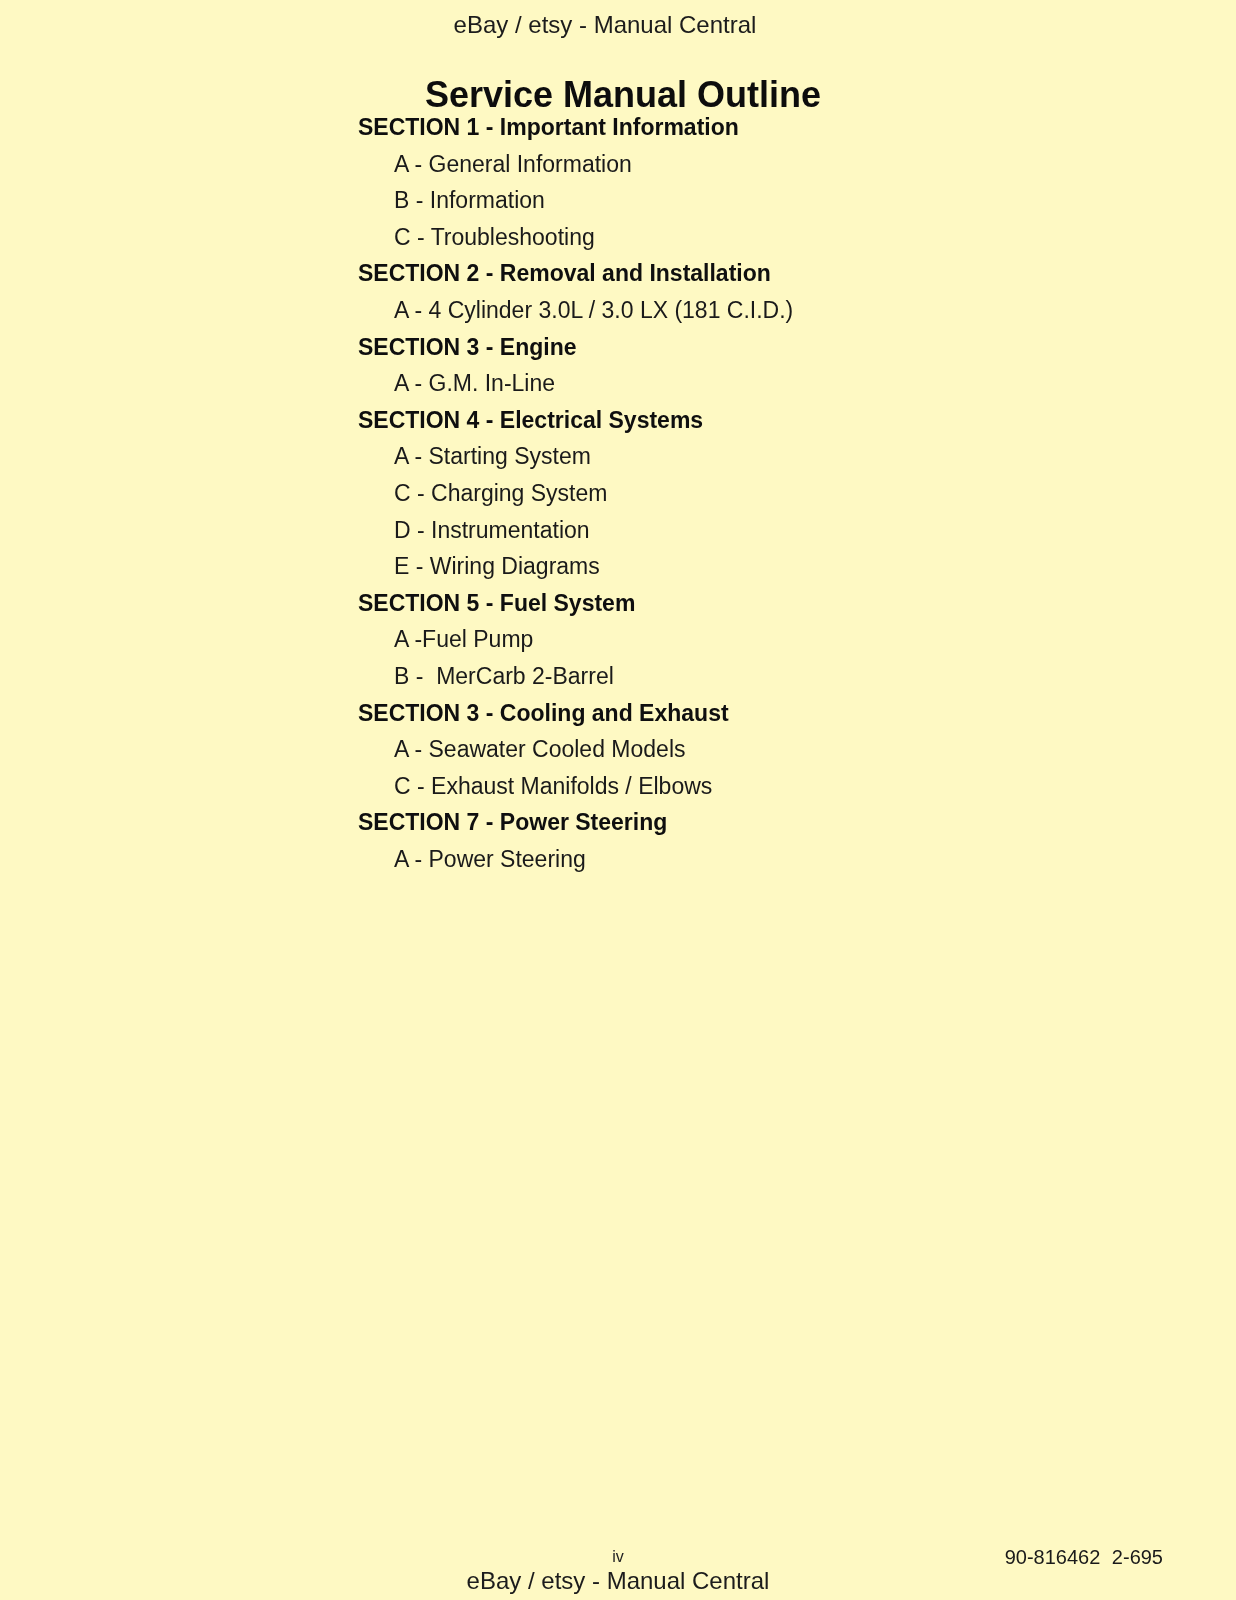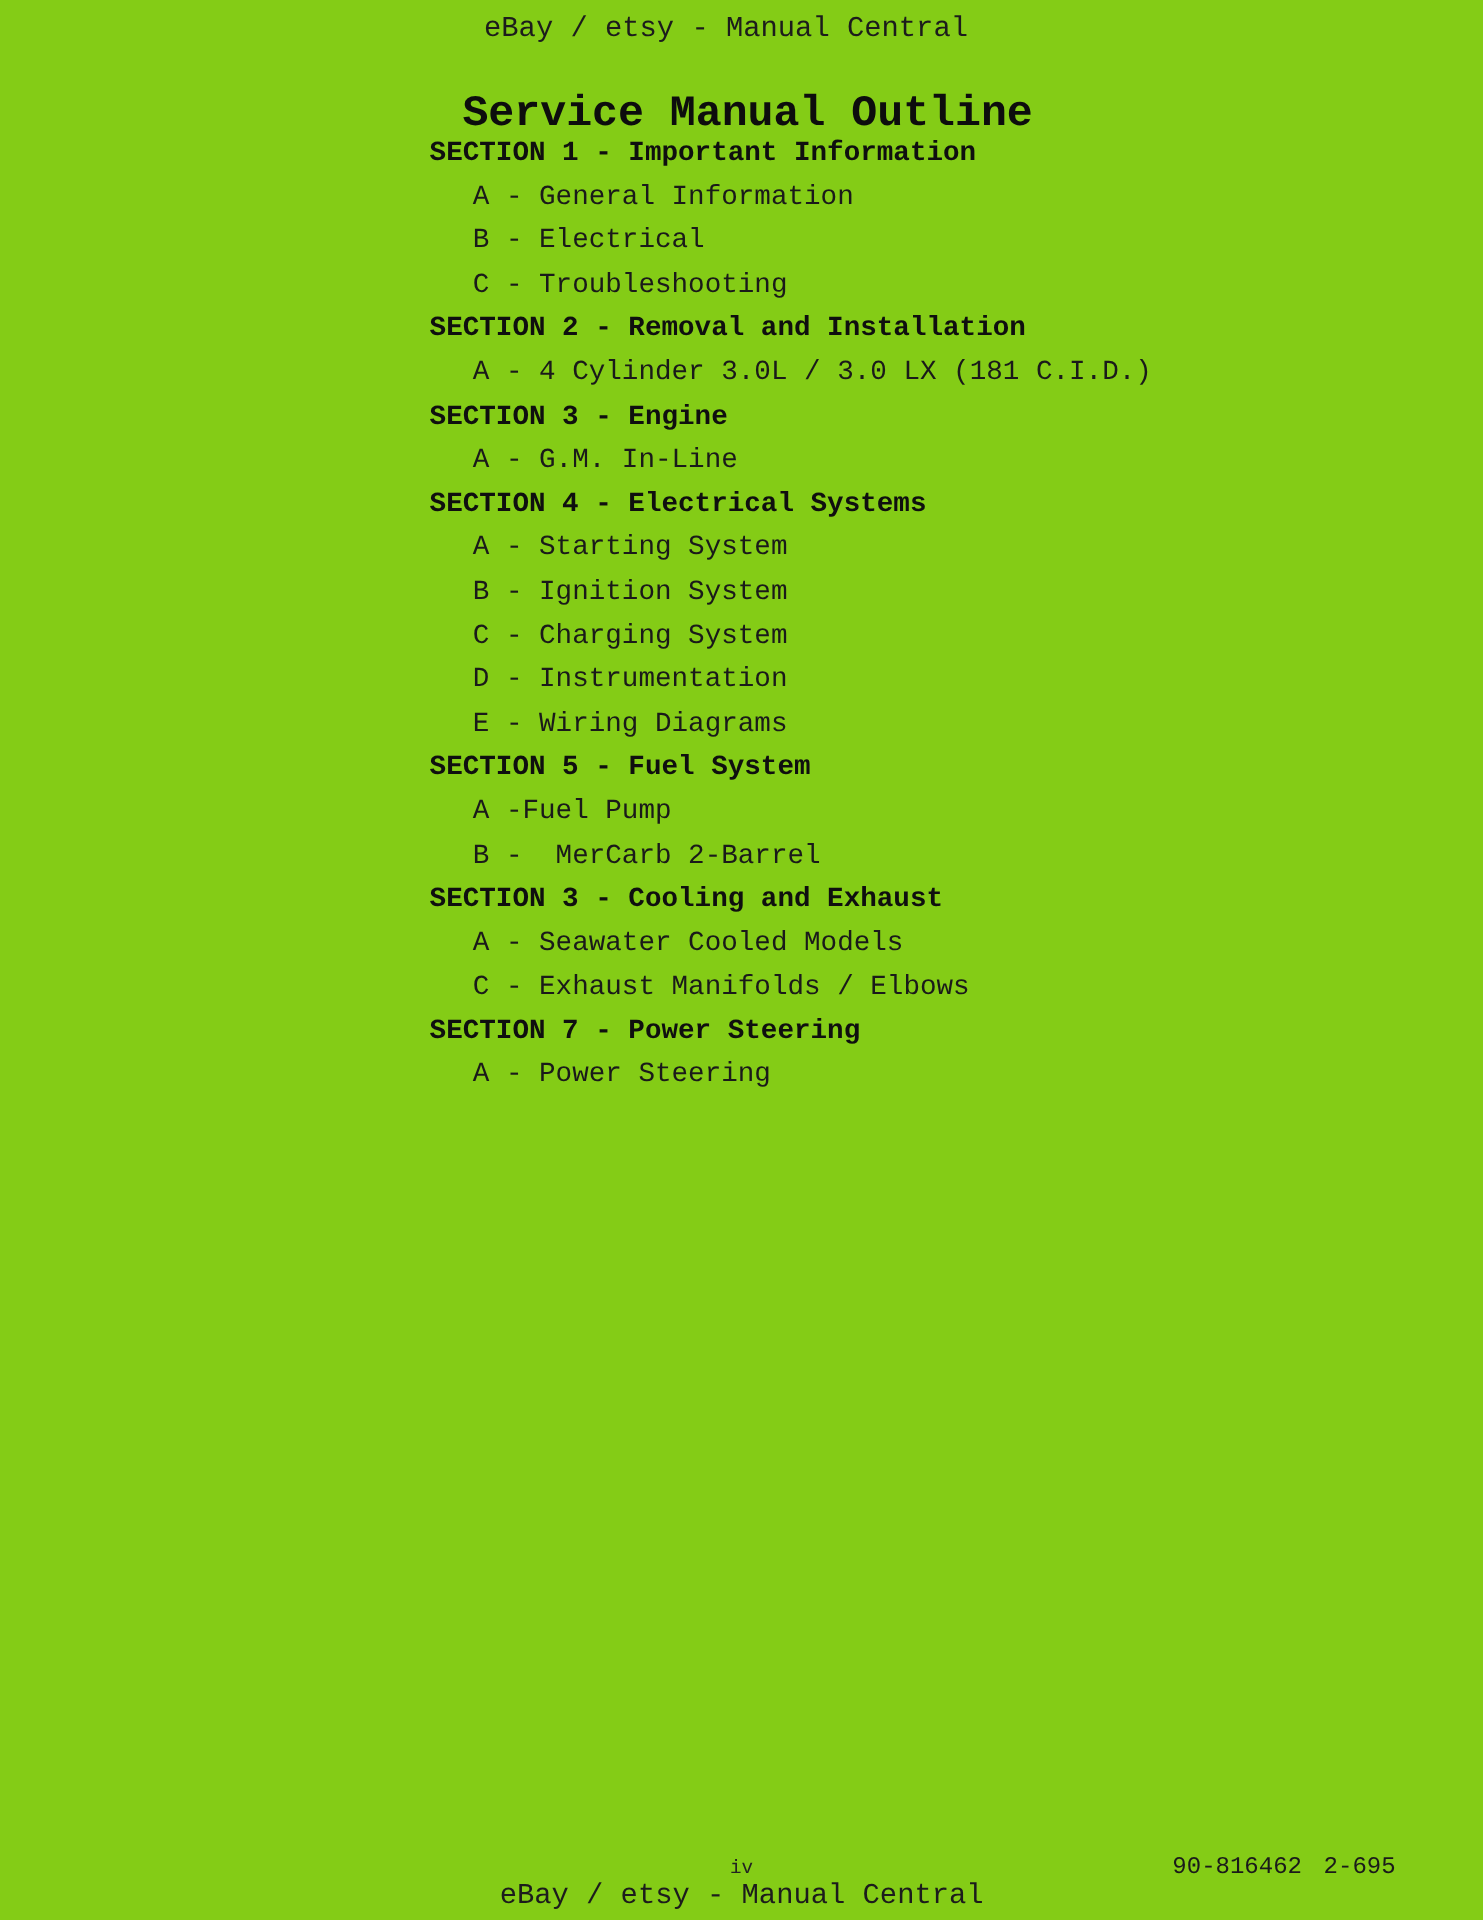--- a/index.html
+++ b/index.html
@@ -4,22 +4,22 @@
 <style>
   html, body {
     margin: 0;
     padding: 0;
     background: #ffffff;
   }
   .page {
     position: relative;
     width: 1236px;
     height: 1600px;
-    background: #84cc16;
-    font-family: Liberation Mono, monospace;
+    background: #fef9c3;
+    font-family: Liberation Sans, sans-serif;
     color: #141414;
     overflow: hidden;
   }
   .header-top {
     position: absolute;
     top: 10px;
     left: 0;
     width: 100%;
     box-sizing: border-box;
     padding-right: 26px;
@@ -94,29 +94,28 @@
 
 <div class="page">
 
   <div class="header-top">eBay / etsy - Manual Central</div>
 
   <h1 class="title">Service Manual Outline</h1>
 
   <div class="outline" id="outline">
       <div class="section-heading">SECTION 1 - Important Information</div>
       <div class="outline-item">A - General Information</div>
-      <div class="outline-item">B - Electrical</div>
+      <div class="outline-item">B - Information</div>
       <div class="outline-item">C - Troubleshooting</div>
       <div class="section-heading">SECTION 2 - Removal and Installation</div>
       <div class="outline-item">A - 4 Cylinder 3.0L / 3.0 LX (181 C.I.D.)</div>
       <div class="section-heading">SECTION 3 - Engine</div>
       <div class="outline-item">A - G.M. In-Line</div>
       <div class="section-heading">SECTION 4 - Electrical Systems</div>
       <div class="outline-item">A - Starting System</div>
-      <div class="outline-item">B - Ignition System</div>
       <div class="outline-item">C - Charging System</div>
       <div class="outline-item">D - Instrumentation</div>
       <div class="outline-item">E - Wiring Diagrams</div>
       <div class="section-heading">SECTION 5 - Fuel System</div>
       <div class="outline-item">A -Fuel Pump</div>
       <div class="outline-item">B -  MerCarb 2-Barrel</div>
       <div class="section-heading">SECTION 3 - Cooling and Exhaust</div>
       <div class="outline-item">A - Seawater Cooled Models</div>
       <div class="outline-item">C - Exhaust Manifolds / Elbows</div>
       <div class="section-heading">SECTION 7 - Power Steering</div>

